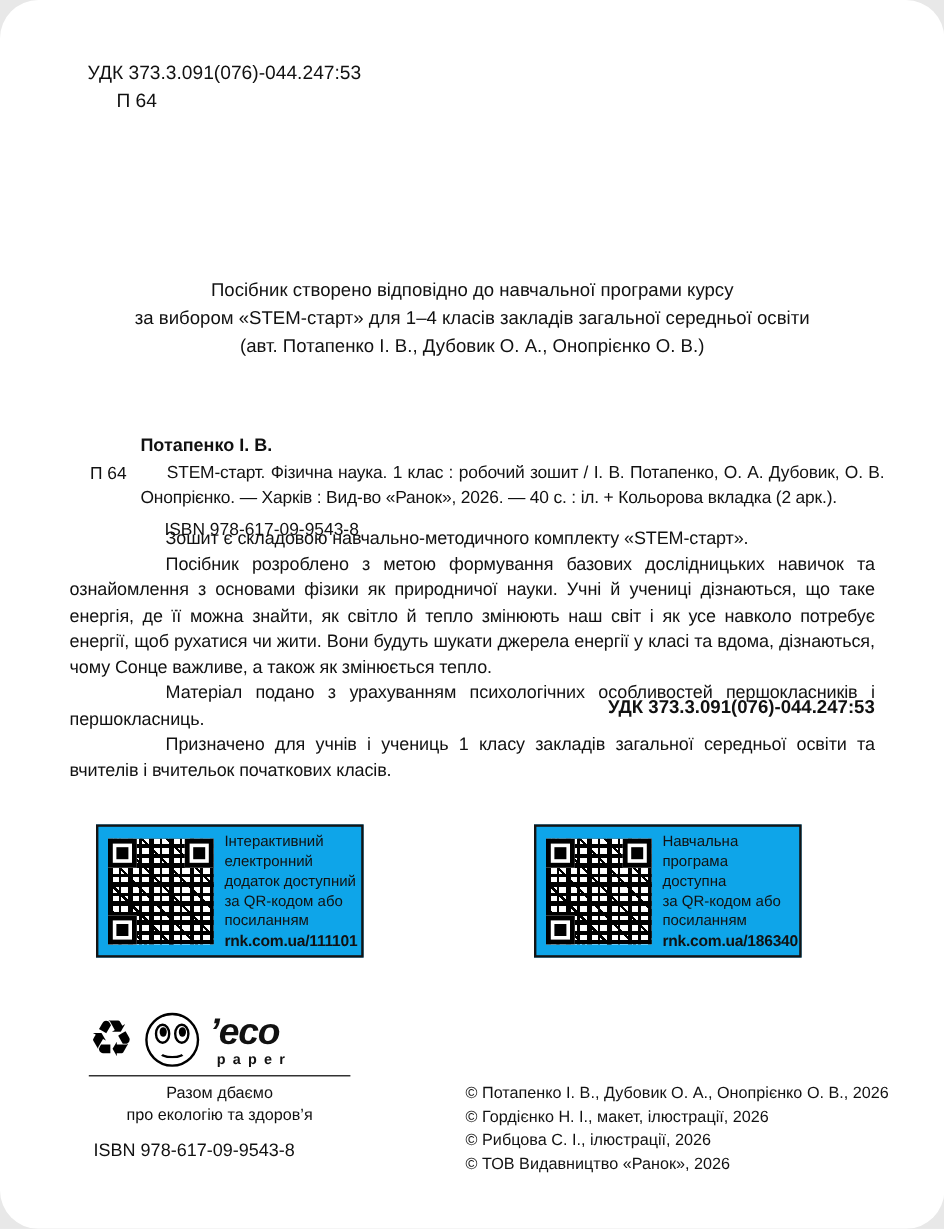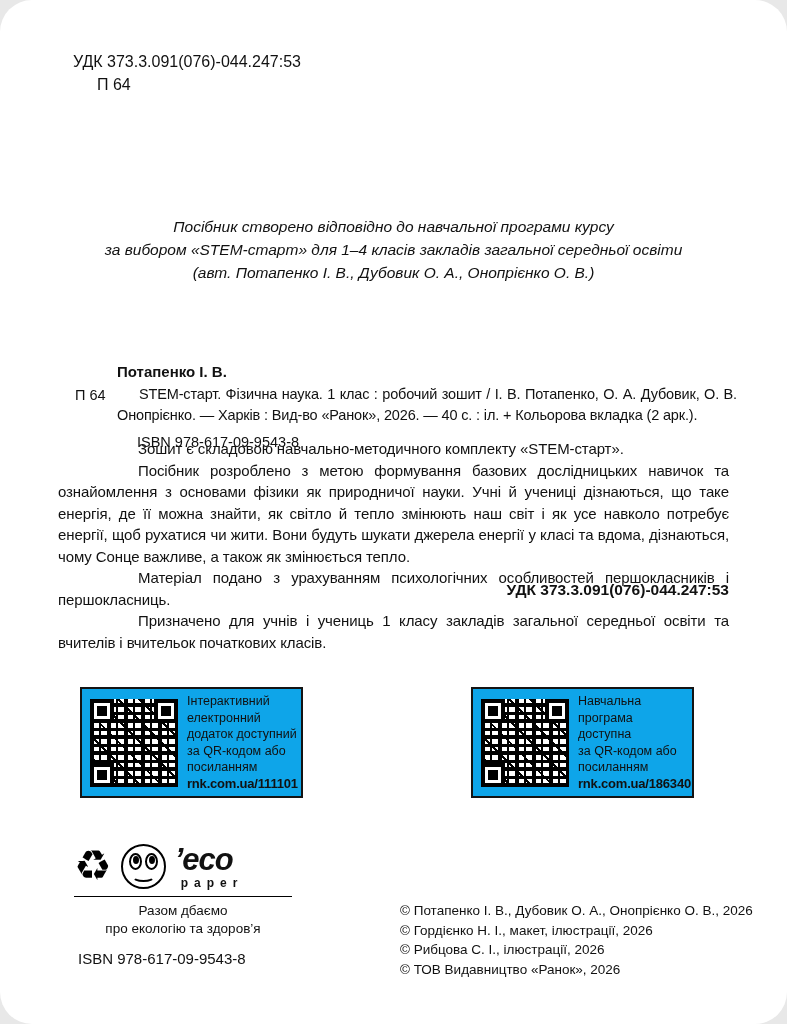--- a/index.html
+++ b/index.html
@@ -19,21 +19,21 @@
   
   .udc-top { position:absolute; left:73px; top:50px; font-size:16px; line-height:23px; }
   .udc-top .code2 { margin-left:24px; }
 
   
   .center-note {
     position:absolute; left:58px; width:671px;
     text-align:center; font-size:15.5px; line-height:23px;
   }
   .approval { top:140px; }
-  .program  { top:215px;font-style:italic; }
+  .program  { top:231px; }
 
   
   .bib { position:absolute; left:75px; top:361px; width:662px; font-size:14.5px; line-height:21px; }
   .bib-author { font-weight:bold; margin-left:42px; font-size:15px; }
   .bib-row { position:relative; padding-left:42px; margin-top:2px; }
   .bib-code { position:absolute; left:0; top:1px; }
   .bib-entry { text-indent:22px; text-align:justify; letter-spacing:-0.15px; }
   .bib-isbn { margin-left:62px; margin-top:6px; }
 
   
@@ -44,21 +44,21 @@
   .udc-bottom { position:absolute; left:58px; top:581px; width:671px;
     text-align:right; font-weight:bold; font-size:15.5px; }
 
   
   .qr-panel {
     position:absolute; top:687px; width:223px; height:111px;
     border:2px solid #141414; background:#0ea5e9;
     display:flex; align-items:center; gap:9px; padding:9px 8px;
   }
   .qr-panel.left  { left:80px; }
-  .qr-panel.right { left:471px; }
+  .qr-panel.right { left:445px; }
   .qr {
     position:relative; width:88px; height:88px; flex:0 0 88px;
     background:
       repeating-linear-gradient(45deg, transparent 0 6px, #000 6px 8px, transparent 8px 15px),
       repeating-linear-gradient(90deg, #000 0 4px, transparent 4px 9px, #000 9px 11px, transparent 11px 17px),
       repeating-linear-gradient(0deg, #000 0 4px, transparent 4px 8px, #000 8px 11px, transparent 11px 16px);
     background-color:#fff;
   }
   .fp { position:absolute; width:24px; height:24px; background:#fff; border:4px solid #000; }
   .fp i { position:absolute; inset:3px; background:#000; }
@@ -81,21 +81,21 @@
     border:2.5px solid transparent; border-bottom-color:#000; border-radius:50%; }
   .ecologo { line-height:1; }
   .eco-word  { font-weight:bold; font-size:31px; letter-spacing:-1px; font-style:italic; }
   .eco-paper { font-weight:bold; font-size:12px; letter-spacing:6px; margin:2px 0 0 6px; }
   .eco-line { border-top:1.5px solid #000; margin-top:3px; }
   .eco-caption { text-align:center; font-size:13.5px; line-height:17.5px; margin-top:5px; }
 
   .isbn-bottom { position:absolute; left:78px; top:950px; font-size:15px; }
 
   .copyrights { position:absolute; left:388px; top:901px; font-size:13.5px; line-height:19.5px; }
-  .copyrights div { white-space:nowrap;margin-left:12px; }
+  .copyrights div { white-space:nowrap; }
 </style>
 </head>
 <body>
 
 <div class="page">
 
   <div class="udc-top">
     <div>УДК 373.3.091(076)-044.247:53</div>
     <div class="code2">П 64</div>
   </div>

